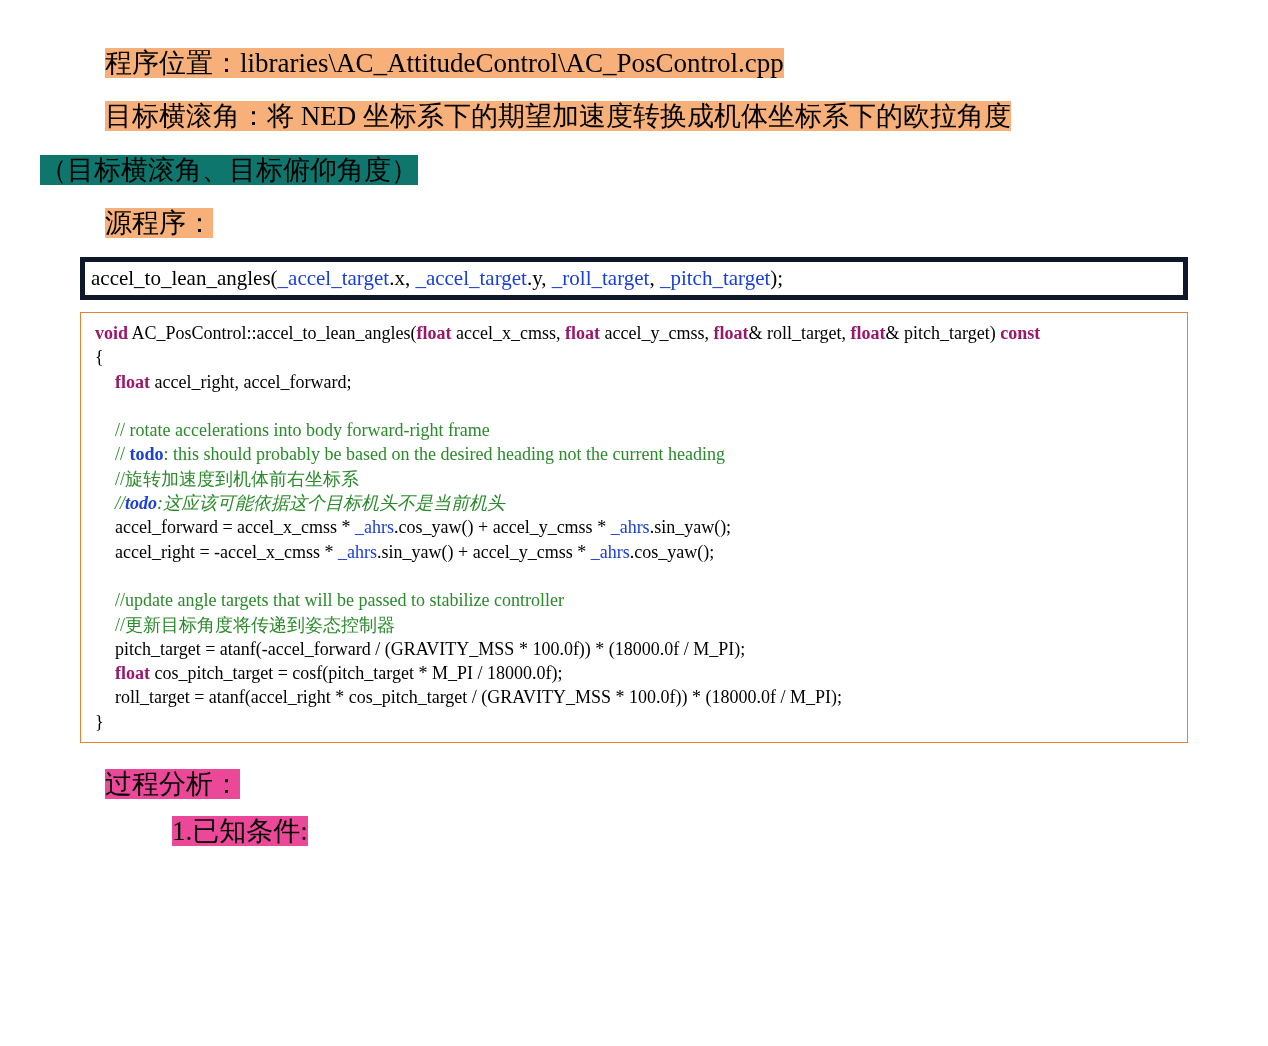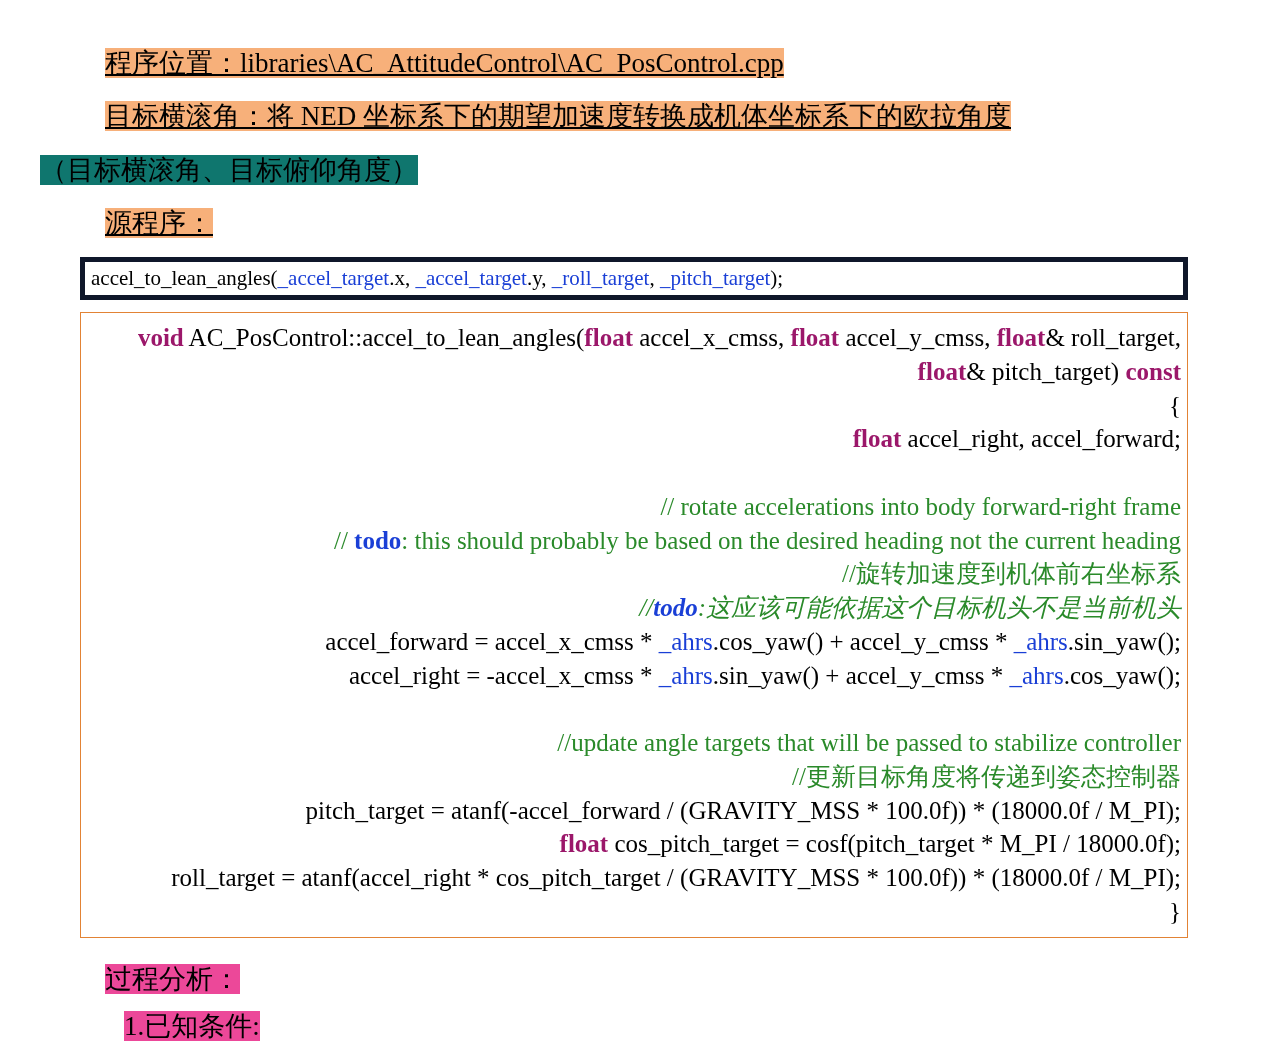--- a/index.html
+++ b/index.html
@@ -14,50 +14,48 @@
     position: relative;
   }
   .headline {
     font-size: 27px;
     line-height: 1.75;
     color: #000;
     margin-bottom: 6px;
   }
   .hl-orange {
     background: #f7b07a;
-    text-decoration: underline;
   }
   .hl-orange-block {
     background: #0f766e;
     display: inline;
   }
   .hl-blue {
     background: #ec4899;
   }
   .indent { margin-left: 25px; }
-  .indent2 { margin-left: 44px; }
+  .indent2 { margin-left: 92px; }
 
   .code-box {
     border: 5px solid #0f172a;
     padding: 4px 6px;
     font-family: "Times New Roman", serif;
     font-size: 21px;
     margin: 10px 0 12px 0;
   }
   .code-box .blue { color: #1a3fd6; }
 
   .code-main {
     border: 1px solid #e28335;
     padding: 8px 6px 8px 14px;
     font-family: "Times New Roman", serif;
-    font-size: 25px;
+    font-size: 18px;
     line-height: 1.35;
     margin-bottom: 18px;
     white-space: normal;
-    text-align: right;
   }
   .kw { color: #9b176a; font-weight: bold; }
   .cmt { color: #2a8a2a; }
   .todo { color: #1a3fd6; font-weight: bold;}
   .blue { color: #1a3fd6; }
   .analysis {
     font-size: 27px;
     line-height: 1.75;
     color: #000;
     text-align: justify;

